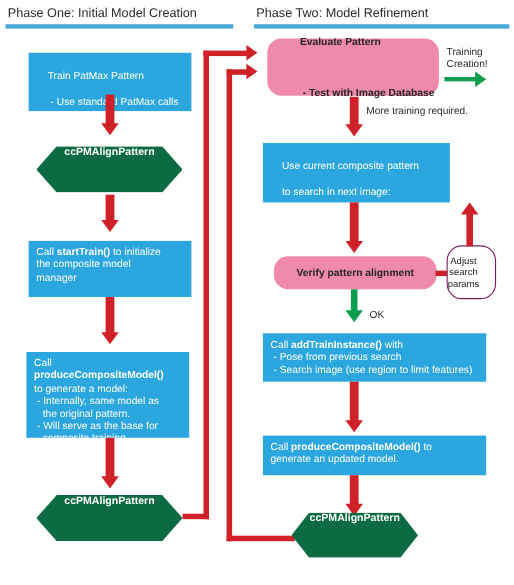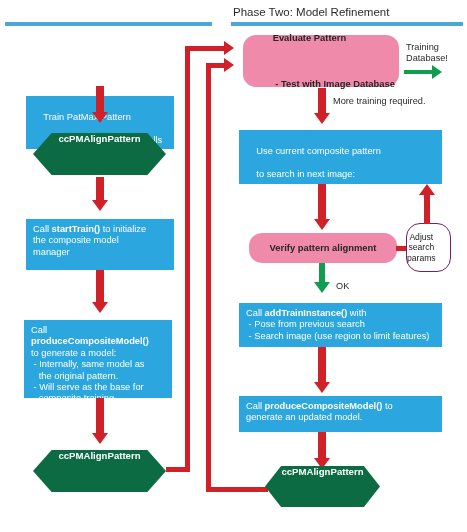--- a/index.html
+++ b/index.html
@@ -123,26 +123,27 @@
     line-height:11px;
     color:#2b2b2b;
     white-space:pre-wrap;
   }
 </style>
 </head>
 <body>
 
 <div id="canvas">
 
+  <div class="phase-title" style="left:7px;top:6px;">Phase One: Initial Model Creation</div>
   <div class="phase-rule" style="left:5px;top:22px;width:207px;"></div>
 
   <div class="phase-title" style="left:233px;top:6px;">Phase Two: Model Refinement</div>
   <div class="phase-rule" style="left:231px;top:22px;width:232px;"></div>
 
-  <div class="pbox" style="left:26px;top:48px;width:148px;height:53px;margin-top:48px;">
+  <div class="pbox" style="left:26px;top:48px;width:148px;height:53px;">
     <span>Train PatMax Pattern</span><br>
     <span> - Use standard PatMax calls</span><br>
     <span> - Select best image</span>
   </div>
 
   <div class="seg" style="left:96px;top:86px;width:8px;height:28px;"></div>
   <div class="ahead down" style="left:92px;top:112px;"></div>
 
   <div class="hex" style="left:33px;top:133px;width:133px;height:42px;">
     <span>ccPMAlignPattern</span>
@@ -184,29 +185,29 @@
 
   <div class="pinkbox" style="left:243px;top:35px;width:156px;height:52px;">
     <div class="inner">
       <span>Evaluate Pattern</span><br>
       <br>
       <span> - Test with Image Database</span>
     </div>
   </div>
 
   <div class="anno" style="left:406px;top:42px;text-align:left;">Training
-Database!</div>
+Creation!</div>
   <div class="seg green" style="left:404px;top:70px;width:30px;height:4px;"></div>
   <div class="ahead right green" style="left:432px;top:65px;"></div>
 
   <div class="seg" style="left:318px;top:88px;width:8px;height:28px;"></div>
   <div class="ahead down" style="left:314px;top:113px;"></div>
   <div class="anno" style="left:333px;top:96px;">More training required.</div>
 
-  <div class="pbox" style="left:239px;top:130px;width:203px;height:54px;">
+  <div class="pbox" style="left:239px;top:130px;width:170px;height:54px;">
     <span>Use current composite pattern</span><br>
     <span>to search in next image:</span><br>
     <span> - Reduce accept threshold if needed</span><br>
     <span> - Apply appropriate search region</span>
   </div>
 
   <div class="seg" style="left:318px;top:184px;width:8px;height:38px;"></div>
   <div class="ahead down" style="left:314px;top:219px;"></div>
 
   <div class="pinkbox center" style="left:249px;top:233px;width:148px;height:30px;">

